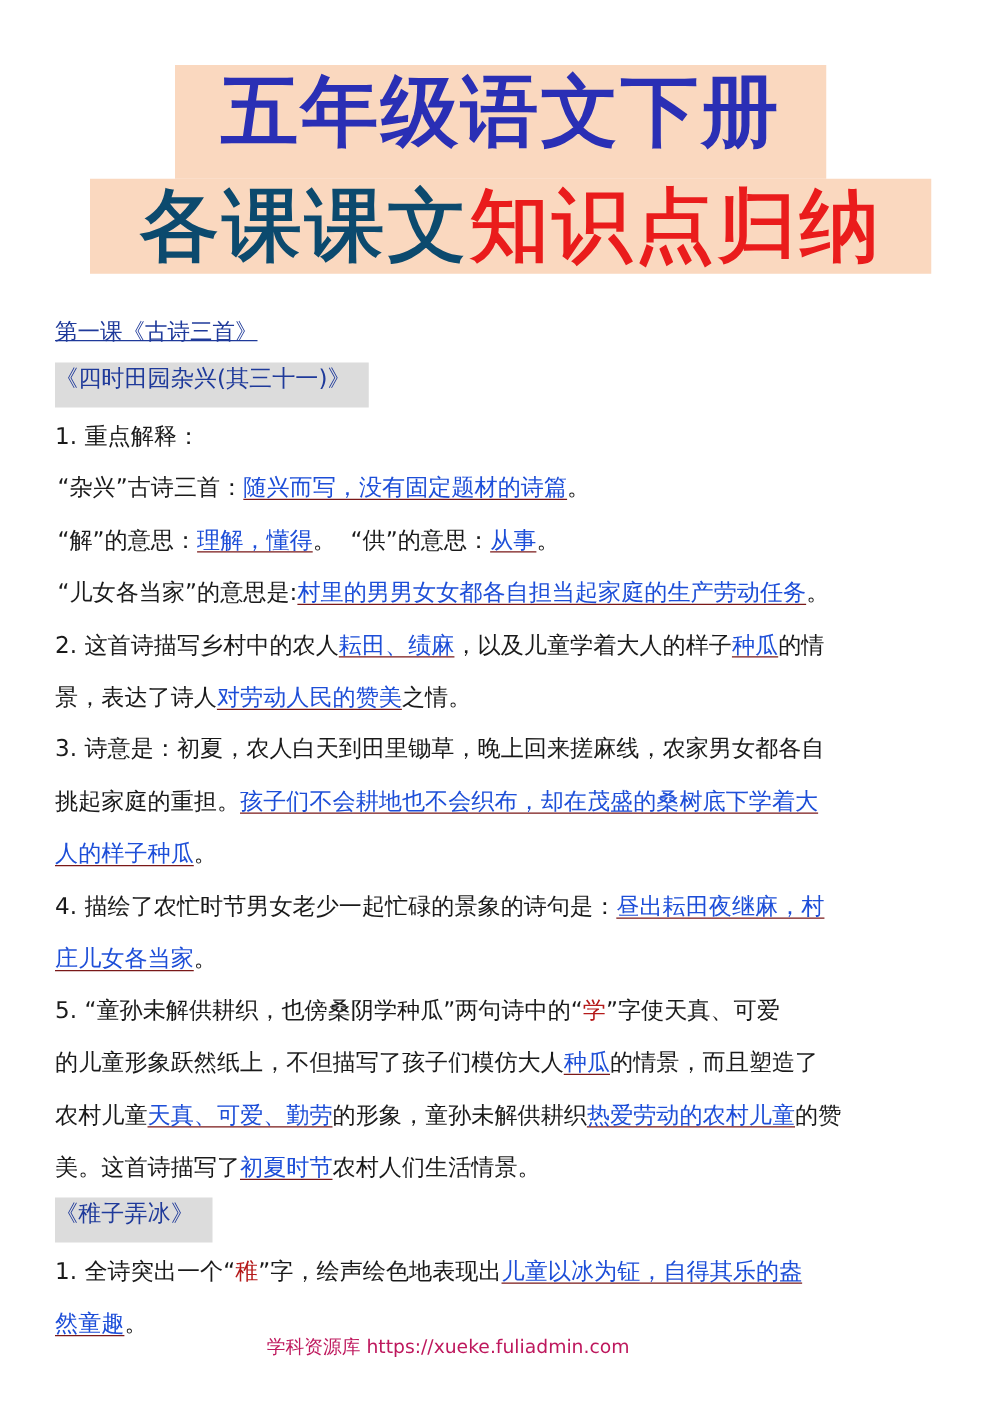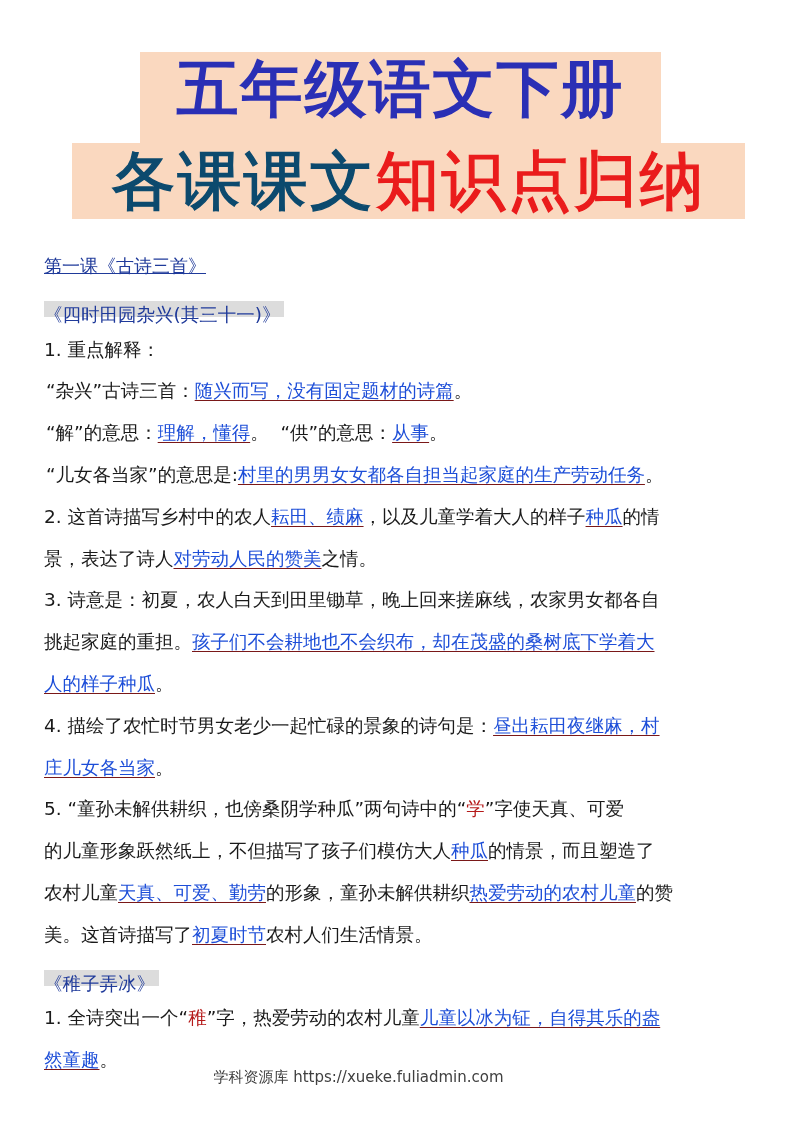--- a/index.html
+++ b/index.html
@@ -11,25 +11,25 @@
     position: absolute; background: #fad8bf; font-weight: bold;
     white-space: nowrap; text-align: center; letter-spacing: 2px;
   }
   .banner1 { left: 140px; top: 52px; width: 521px; height: 91px; line-height: 74px; font-size: 62px; color: #2a2fb5; }
   .banner2 { left: 72px; top: 143px; width: 673px; height: 76px; line-height: 76px; font-size: 64px; font-weight: normal; -webkit-text-stroke: 1.4px currentColor; }
   .blue { color: #0c4a6e; }
   .red { color: #ea1c1c; }
   .content { position: absolute; left: 44px; top: 245px; width: 710px; }
   .line { height: 41.8px; line-height: 41.8px; font-size: 18.5px; white-space: nowrap; }
   .lesson { color: #1f3a9a; font-size: 18px; text-decoration: underline; }
-  .poem-title { display: inline-block; background: #dcdcdc; color: #1f3a9a; padding: 0 4px 0 0; height: 16px; line-height: 28px; vertical-align: middle; }
+  .poem-title { display: inline-block; background: #dcdcdc; color: #1f3a9a; padding: 0 15px 0 0; height: 36px; line-height: 28px; vertical-align: middle; }
   .ans { color: #1d4ed8; text-decoration: underline; text-decoration-color: #7a1818; text-underline-offset: 3px; margin-top: 28px; }
   .redc { color: #b51a1a; }
   .indent { padding-left: 2px; }
-  .footer { position: absolute; left: 0; width: 717px; top: 1068px; text-align: center; font-size: 15px; color: #404040; }
+  .footer { position: absolute; left: 0; width: 717px; top: 1068px; text-align: center; font-size: 15px; color: #be185d; }
 </style>
 </head>
 <body>
 
 <div class="banner banner1">
   <span>五年级语文下册</span>
 </div>
 <div class="banner banner2">
   <span class="blue">各课课文</span><span class="red">知识点归纳</span>
 </div>
@@ -77,20 +77,20 @@
   <div class="line">
     <span>农村儿童</span><span class="ans">天真、可爱、勤劳</span><span>的形象，童孙未解供耕织</span><span class="ans">热爱劳动的农村儿童</span><span>的赞</span>
   </div>
   <div class="line">
     <span>美。这首诗描写了</span><span class="ans">初夏时节</span><span>农村人们生活情景。</span>
   </div>
   <div class="line">
     <span class="poem-title">《稚子弄冰》</span>
   </div>
   <div class="line">
-    <span>1. 全诗突出一个“</span><span class="redc">稚</span><span>”字，热爱劳动的农村儿童</span><span class="ans">儿童以冰为钲，自得其乐的盎</span>
+    <span>1. 全诗突出一个“</span><span class="redc">稚</span><span>”字，绘声绘色地表现出</span><span class="ans">儿童以冰为钲，自得其乐的盎</span>
   </div>
   <div class="line">
     <span class="ans">然童趣</span><span>。</span>
   </div>
 </div>
 
 <div class="footer">学科资源库 https://xueke.fuliadmin.com</div>
 
 </body></html>

